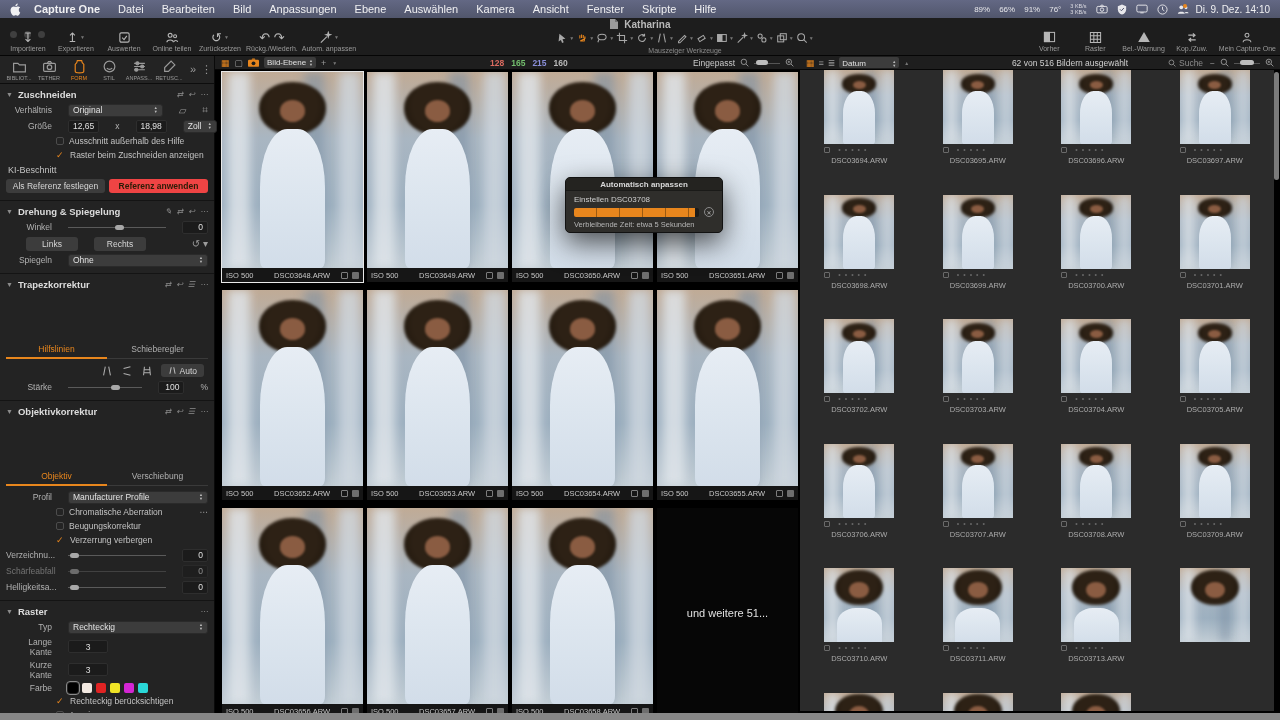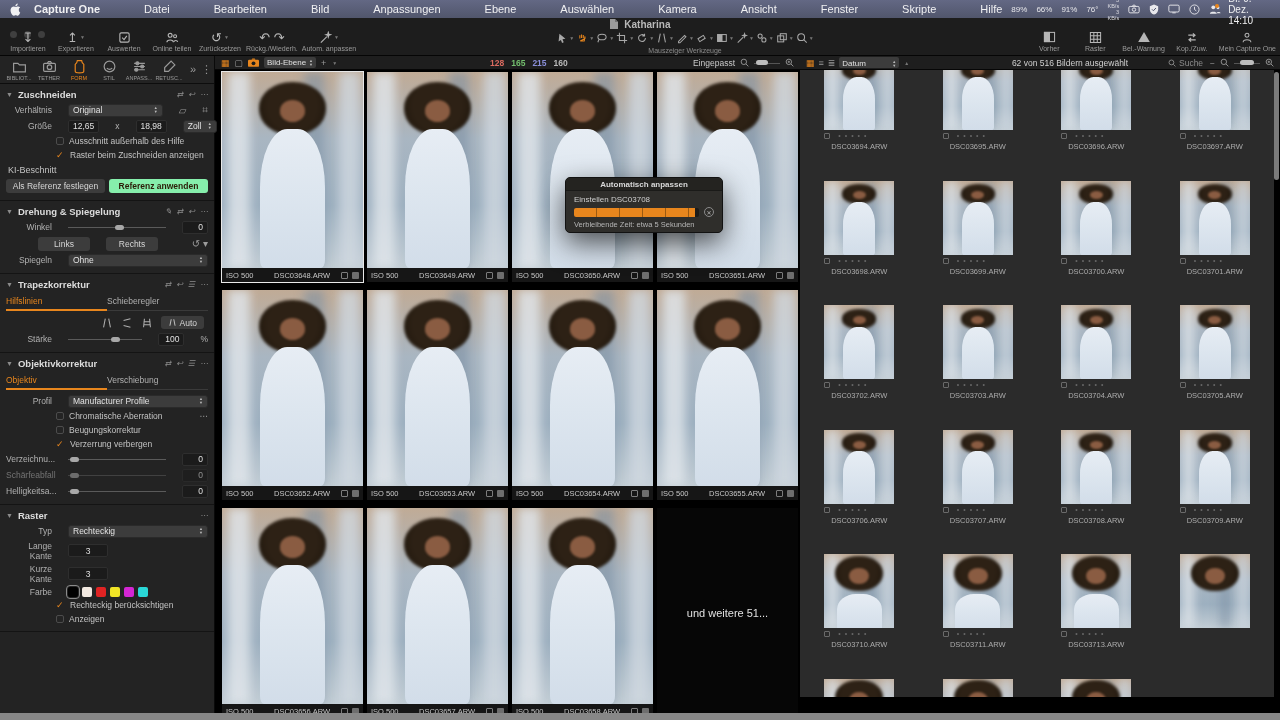--- a/index.html
+++ b/index.html
@@ -4,21 +4,21 @@
 <style>
   html,body{margin:0;padding:0;background:#111;font-family:"Liberation Sans",sans-serif;}
   *{box-sizing:border-box;-webkit-font-smoothing:antialiased;}
   .screen{position:relative;width:1280px;height:720px;background:#000;overflow:hidden;}
 
   
   .menubar{position:absolute;left:0;top:0;width:1280px;height:18px;
     background:linear-gradient(180deg,#636884,#51566c);display:flex;align-items:center;
     padding:0 10px;color:#f0f0f2;font-size:11px;gap:0;z-index:40;}
   .apple{display:flex;align-items:center;margin-right:4px;}
-  .mitems{display:flex;align-items:flex-start;gap:26px;}
+  .mitems{display:flex;align-items:flex-start;}
   .mitem{padding:0 9px;cursor:default;white-space:nowrap;}
   .mitem.bold{font-weight:bold;}
   .mright{margin-left:auto;display:flex;align-items:center;gap:9px;font-size:9px;}
   .mstat{font-size:8px;color:#e6e6ea;}
   .netstack{display:flex;flex-direction:column;line-height:6px;font-size:5.5px;color:#dcdce2;text-align:right;}
   .mclock{font-size:10px;}
   .mico{display:flex;align-items:center;}
   .udot{width:4px;height:4px;border-radius:50%;background:#e8861d;margin-left:-6px;margin-top:-7px;}
 
   
@@ -58,27 +58,27 @@
   .stepper{margin-left:auto;display:flex;flex-direction:column;line-height:4px;font-size:4px;color:#bdbdbd;}
   .valbox{height:13px;background:#1b1b1b;border:1px solid #2e2e2e;border-radius:2px;color:#e0e0e0;
     display:flex;align-items:center;justify-content:flex-end;padding:0 4px;font-size:8.5px;}
   .rowico{color:#9c9c9c;font-size:10px;}
   .cbrow{display:flex;align-items:center;gap:5px;padding:2px 6px 2px 56px;color:#c3c3c3;font-size:8.5px;}
   .cb{width:8px;height:8px;background:#242424;border:1px solid #4c4c4c;border-radius:2px;flex-shrink:0;}
   .cbon{color:#e8861d;font-size:9px;line-height:8px;width:9px;flex-shrink:0;}
   .kilabel{padding:3px 6px 2px 8px;color:#c3c3c3;}
   .btnrow{display:flex;gap:4px;padding:2px 6px;}
   .btn{flex:1;height:14px;border-radius:3px;background:#3c3c3c;color:#d6d6d6;font-size:8.5px;display:flex;align-items:center;justify-content:center;}
-  .btn.orange{background:#86efac;color:#2b1c06;font-weight:bold;}
+  .btn.orange{background:#ef4444;color:#2b1c06;font-weight:bold;}
   .btn.small{flex:0 0 52px;}
   .slider{flex:1;position:relative;height:13px;}
   .slider .track{position:absolute;left:0;right:0;top:6px;height:1px;background:#5a5a5a;}
   .slider .handle{position:absolute;top:4px;width:9px;height:5px;border-radius:2.5px;background:#a8a8a8;}
   .ptabs{display:flex;margin:2px 6px 3px 6px;}
-  .ptab{flex:1;font-size:8.5px;color:#b0b0b0;padding:2px 0 3px 0;border-bottom:1px solid #3a3a3a;}
+  .ptab{flex:1;text-align:center;font-size:8.5px;color:#b0b0b0;padding:2px 0 3px 0;border-bottom:1px solid #3a3a3a;margin-top:48px;}
   .ptab.active{color:#e8861d;border-bottom:2px solid #e8861d;}
   .iconrow{display:flex;align-items:center;justify-content:flex-end;gap:8px;padding:2px 10px;}
   .autobtn{background:#3c3c3c;border-radius:3px;height:13px;display:flex;align-items:center;gap:3px;padding:0 7px;color:#d6d6d6;font-size:8.5px;}
   .swatches{display:flex;gap:4px;align-items:center;}
   .sw{width:10px;height:10px;border-radius:2px;}
   .sw.sel{outline:1px solid #8a8a8a;outline-offset:1px;}
   .unit{color:#b2b2b2;font-size:8.5px;}
 
   
   .viewerbar{position:absolute;left:215px;top:56px;width:585px;height:14px;background:#1e1e1e;border-bottom:1px solid #060606;
@@ -117,21 +117,21 @@
   .morecell{display:flex;align-items:center;justify-content:center;background:#060606;}
   .morelabel{color:#e0e0e0;font-size:11px;}
 
   
   .browserbar{position:absolute;left:800px;top:56px;width:480px;height:14px;background:#1e1e1e;border-bottom:1px solid #060606;
     display:flex;align-items:center;gap:4px;padding:0 6px;font-size:8.5px;color:#c9c9c9;z-index:6;}
   .bselect{width:60px;height:11px;background:#3c3c3c;border-radius:2px;display:flex;align-items:flex-end;padding:0 3px;font-size:8px;color:#e0e0e0;}
   .bstatus{position:absolute;left:180px;width:180px;text-align:center;font-size:8.5px;color:#d0d0d0;}
   .bsearch{position:absolute;left:368px;display:flex;align-items:center;gap:3px;color:#8b8b8b;}
   .bbright{margin-left:auto;display:flex;align-items:center;gap:5px;color:#9a9a9a;}
-  .bgrid{position:absolute;left:800px;top:54px;width:474px;height:643px;background:#2b2b2b;overflow:hidden;z-index:4;
+  .bgrid{position:absolute;left:800px;top:68px;width:474px;height:643px;background:#2b2b2b;overflow:hidden;z-index:4;
     display:grid;grid-template-columns:repeat(4,118.5px);grid-auto-rows:124.6px;justify-content:start;}
   .bcell{display:flex;flex-direction:column;align-items:center;padding-top:2px;}
   .bphoto{width:70px;height:74px;flex-shrink:0;}
   .bmeta{width:70px;display:flex;align-items:center;margin-top:2px;height:8px;}
   .bchk{width:6px;height:6px;border:1px solid #6a6a6a;border-radius:1px;}
   .bdots{margin-left:8px;font-size:7px;color:#666;letter-spacing:4px;line-height:6px;}
   .bname{margin-top:2px;font-size:7.5px;color:#ababab;}
   .closeup .hair{top:2%;left:16%;width:68%;height:48%;}
   .closeup .face{top:18%;left:36%;width:28%;height:22%;}
   .closeup .torso{top:54%;left:18%;width:64%;height:50%;}
@@ -562,21 +562,21 @@
           </span>
       </div>
       <div class="prow">
         <label>Winkel</label>
         <div class="slider">
             <div class="track"></div>
             <div class="handle" style="left:48%"></div>
           </div>
         <span class="valbox" style="width:26px">0</span>
       </div>
-      <div class="prow" style="padding-left:38px">
+      <div class="prow" style="padding-left:26px">
         <span class="btn small">Links</span>
         <span class="btn small">Rechts</span>
         <span class="rowico" style="margin-left:auto">↺ ▾</span>
       </div>
       <div class="prow">
         <label>Spiegeln</label>
         <div class="select">
             <span>Ohne</span>
             <span class="stepper">
               <span>▲</span>

